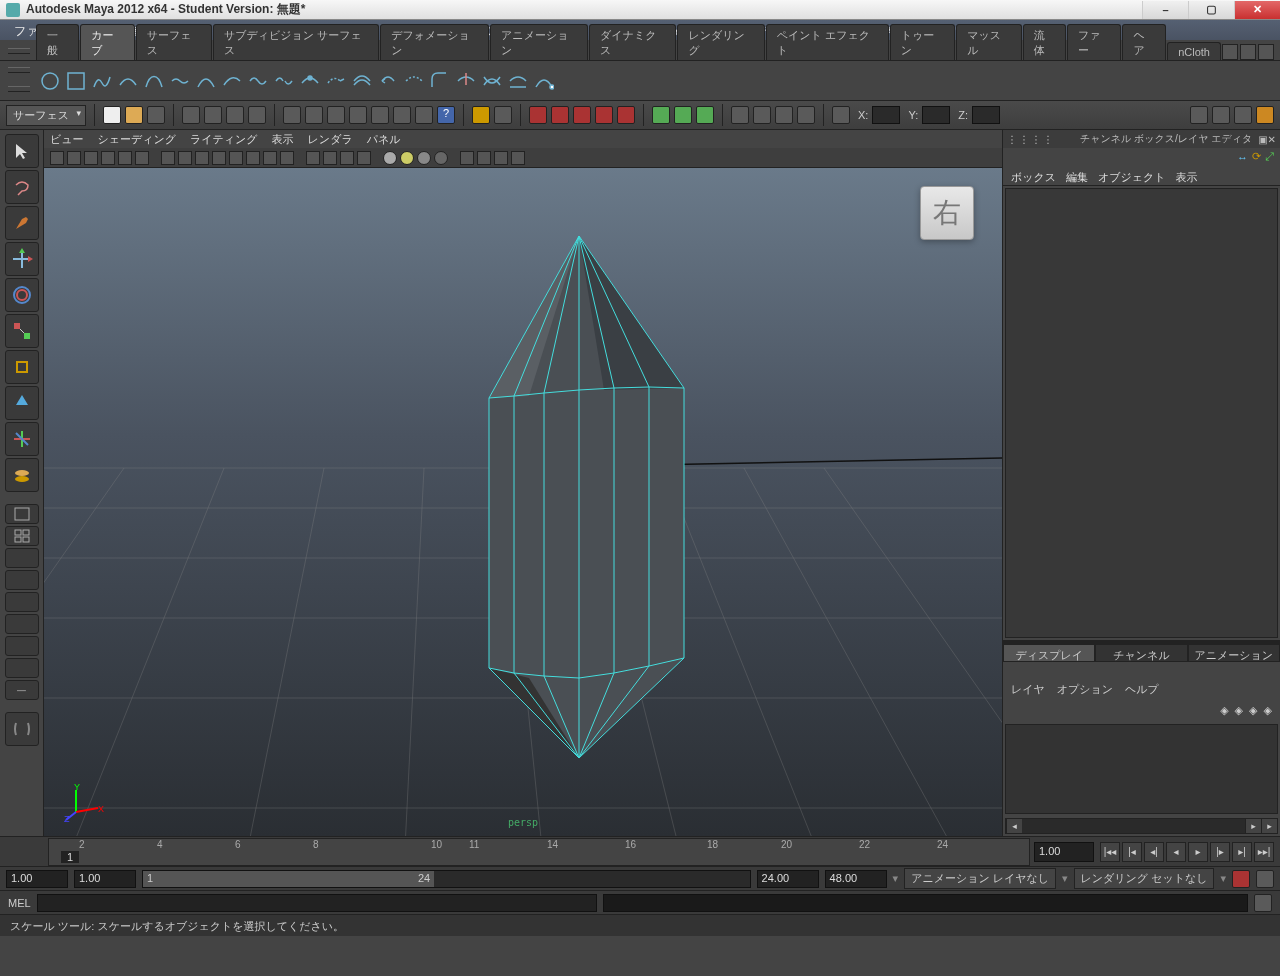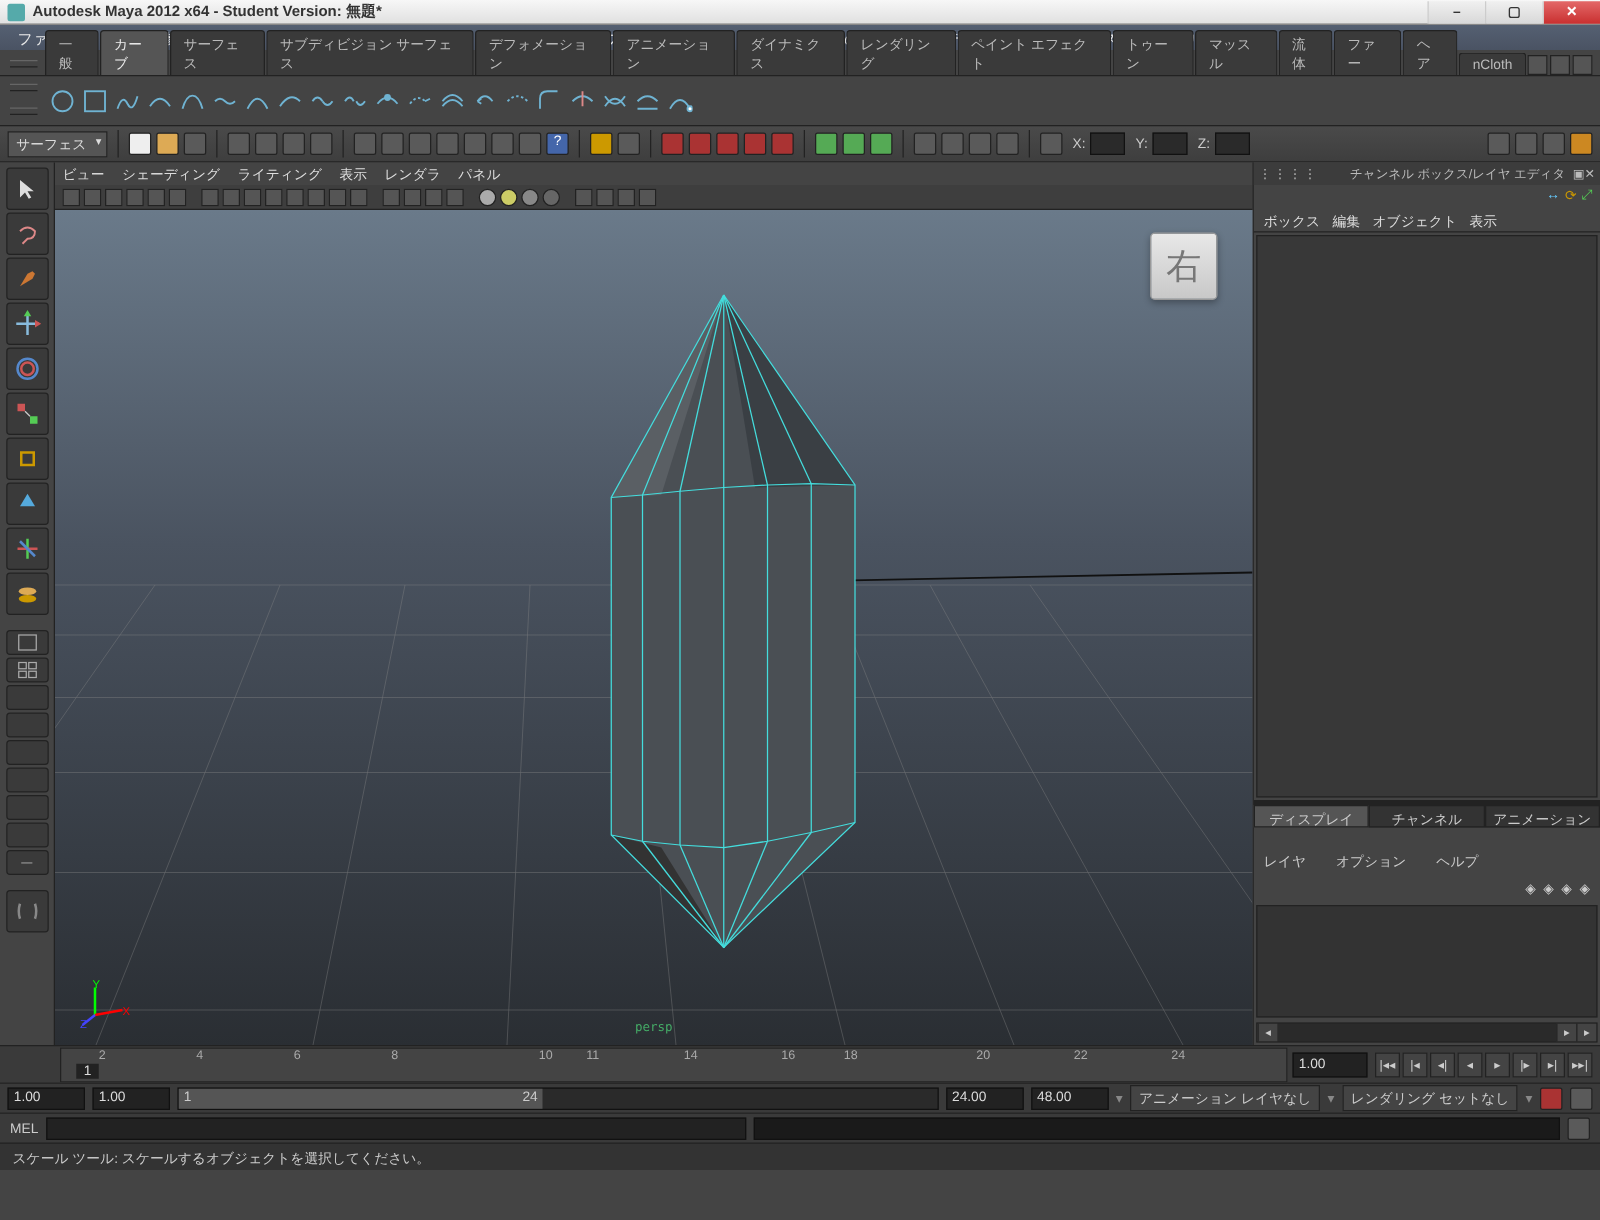--- a/index.html
+++ b/index.html
@@ -58,21 +58,21 @@
 
 .rightpanel{width:278px;background:#444;border-left:1px solid #222;display:flex;flex-direction:column;}
 .rphdr{height:18px;background:#3c3c3c;display:flex;align-items:center;justify-content:flex-end;padding:0 4px;color:#bbb;font-size:10px;}
 .rphdr .dots{margin-right:auto;letter-spacing:2px;}
 .chmenu{height:20px;display:flex;gap:10px;padding:4px 8px;color:#ddd;font-size:11px;border-bottom:1px solid #222;}
 .rpiconrow{height:18px;display:flex;justify-content:flex-end;gap:4px;padding:2px 6px;}
 .channelbody{flex:1;background:#383838;border:1px solid #222;margin:2px;}
 .layertabs{height:18px;display:flex;background:#3a3a3a;}
 .layertab{flex:1;text-align:center;padding:3px 0;border:1px solid #222;font-size:11px;background:#333;}
 .layertab.active{background:#555;}
-.layermenu{height:18px;display:flex;gap:24px;padding:20px 8px;font-size:11px;}
+.layermenu{height:18px;display:flex;gap:12px;padding:20px 8px;font-size:11px;}
 .layericons{height:20px;display:flex;justify-content:flex-end;gap:6px;padding:2px 8px;}
 .layerbody{height:90px;background:#333;border:1px solid #222;margin:2px;}
 .lscroll{height:16px;background:#333;border:1px solid #222;margin:2px;display:flex;}
 .lscroll .track{flex:1;background:#2a2a2a;}
 .lscroll .btn{width:16px;background:#444;border-left:1px solid #222;text-align:center;font-size:9px;line-height:14px;}
 
 
 .timeslider{height:30px;background:#3a3a3a;border-top:1px solid #222;display:flex;align-items:center;}
 .tsruler{flex:1;height:28px;background:#444;position:relative;margin:0 4px;border:1px solid #222;}
 .tstick{position:absolute;top:0;color:#aaa;font-size:10px;}
@@ -570,21 +570,21 @@
   <div class="tsruler" id="tsruler">
     <div class="tscur">1</div>
   <div class="tstick" style="left: 30px;">2</div>
       <div class="tstick" style="left: 108px;">4</div>
       <div class="tstick" style="left: 186px;">6</div>
       <div class="tstick" style="left: 264px;">8</div>
       <div class="tstick" style="left: 342px; margin-left: 40px;">10</div>
       <div class="tstick" style="left: 420px;">11</div>
       <div class="tstick" style="left: 498px;">14</div>
       <div class="tstick" style="left: 576px;">16</div>
-      <div class="tstick" style="left: 626px;">18</div>
+      <div class="tstick" style="left: 658px;">18</div>
       <div class="tstick" style="left: 732px;">20</div>
       <div class="tstick" style="left: 810px;">22</div>
       <div class="tstick" style="left: 888px;">24</div>
     </div>
   <div class="tsend">1.00</div>
   <div class="playbtns">
     <div class="pbtn">|◂◂</div>
     <div class="pbtn">|◂</div>
     <div class="pbtn">◂|</div>
     <div class="pbtn">◂</div>

